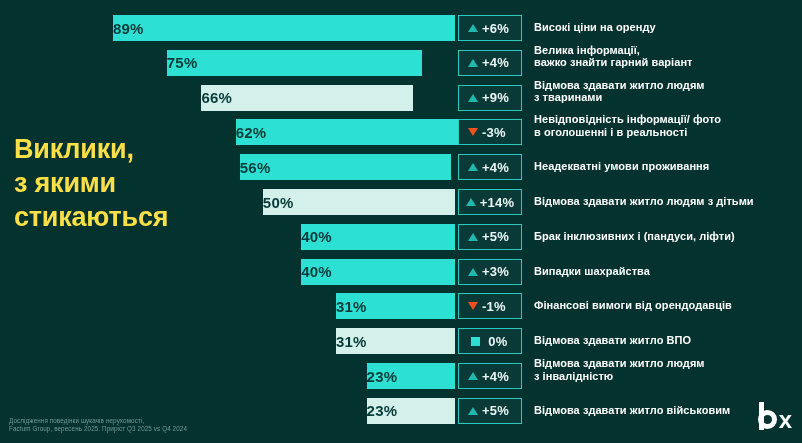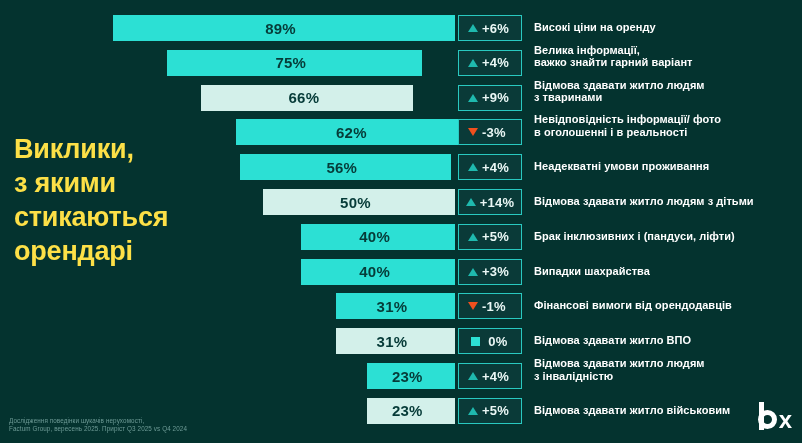--- a/index.html
+++ b/index.html
@@ -66,21 +66,21 @@
     position:absolute;
     left:0; right:0;
     height:26px;
   }
   .bar{
     position:absolute;
     top:0; height:26px;
     box-sizing:border-box;
     display:flex;
     align-items:center;
-    justify-content:center;
+    justify-content:flex-start;
   }
   .bar .pct{
     color:#063b38;
     font-size:15px;
     font-weight:bold;
     padding-right:7px;
     letter-spacing:0.2px;
   }
   .badge{
     position:absolute;
@@ -284,21 +284,20 @@
         <div class="label one">
           <span class="lline">Відмова здавати житло військовим</span>
         </div>
       </div>
     </div>
 
   <div class="title" id="title-block">
       <span class="tline">Виклики,</span>
       <span class="tline">з якими</span>
       <span class="tline">стикаються</span>
-      <span class="tline">орендарі</span>
     </div>
 
   <div class="footnote" id="footnote-block">
       <span>Дослідження поведінки шукачів нерухомості,</span>
       <span>Factum Group, вересень 2025. Приріст Q3 2025 vs Q4 2024</span>
     </div>
 
   <div class="olx">
     <span class="o"></span>
     <span class="bar"></span>

